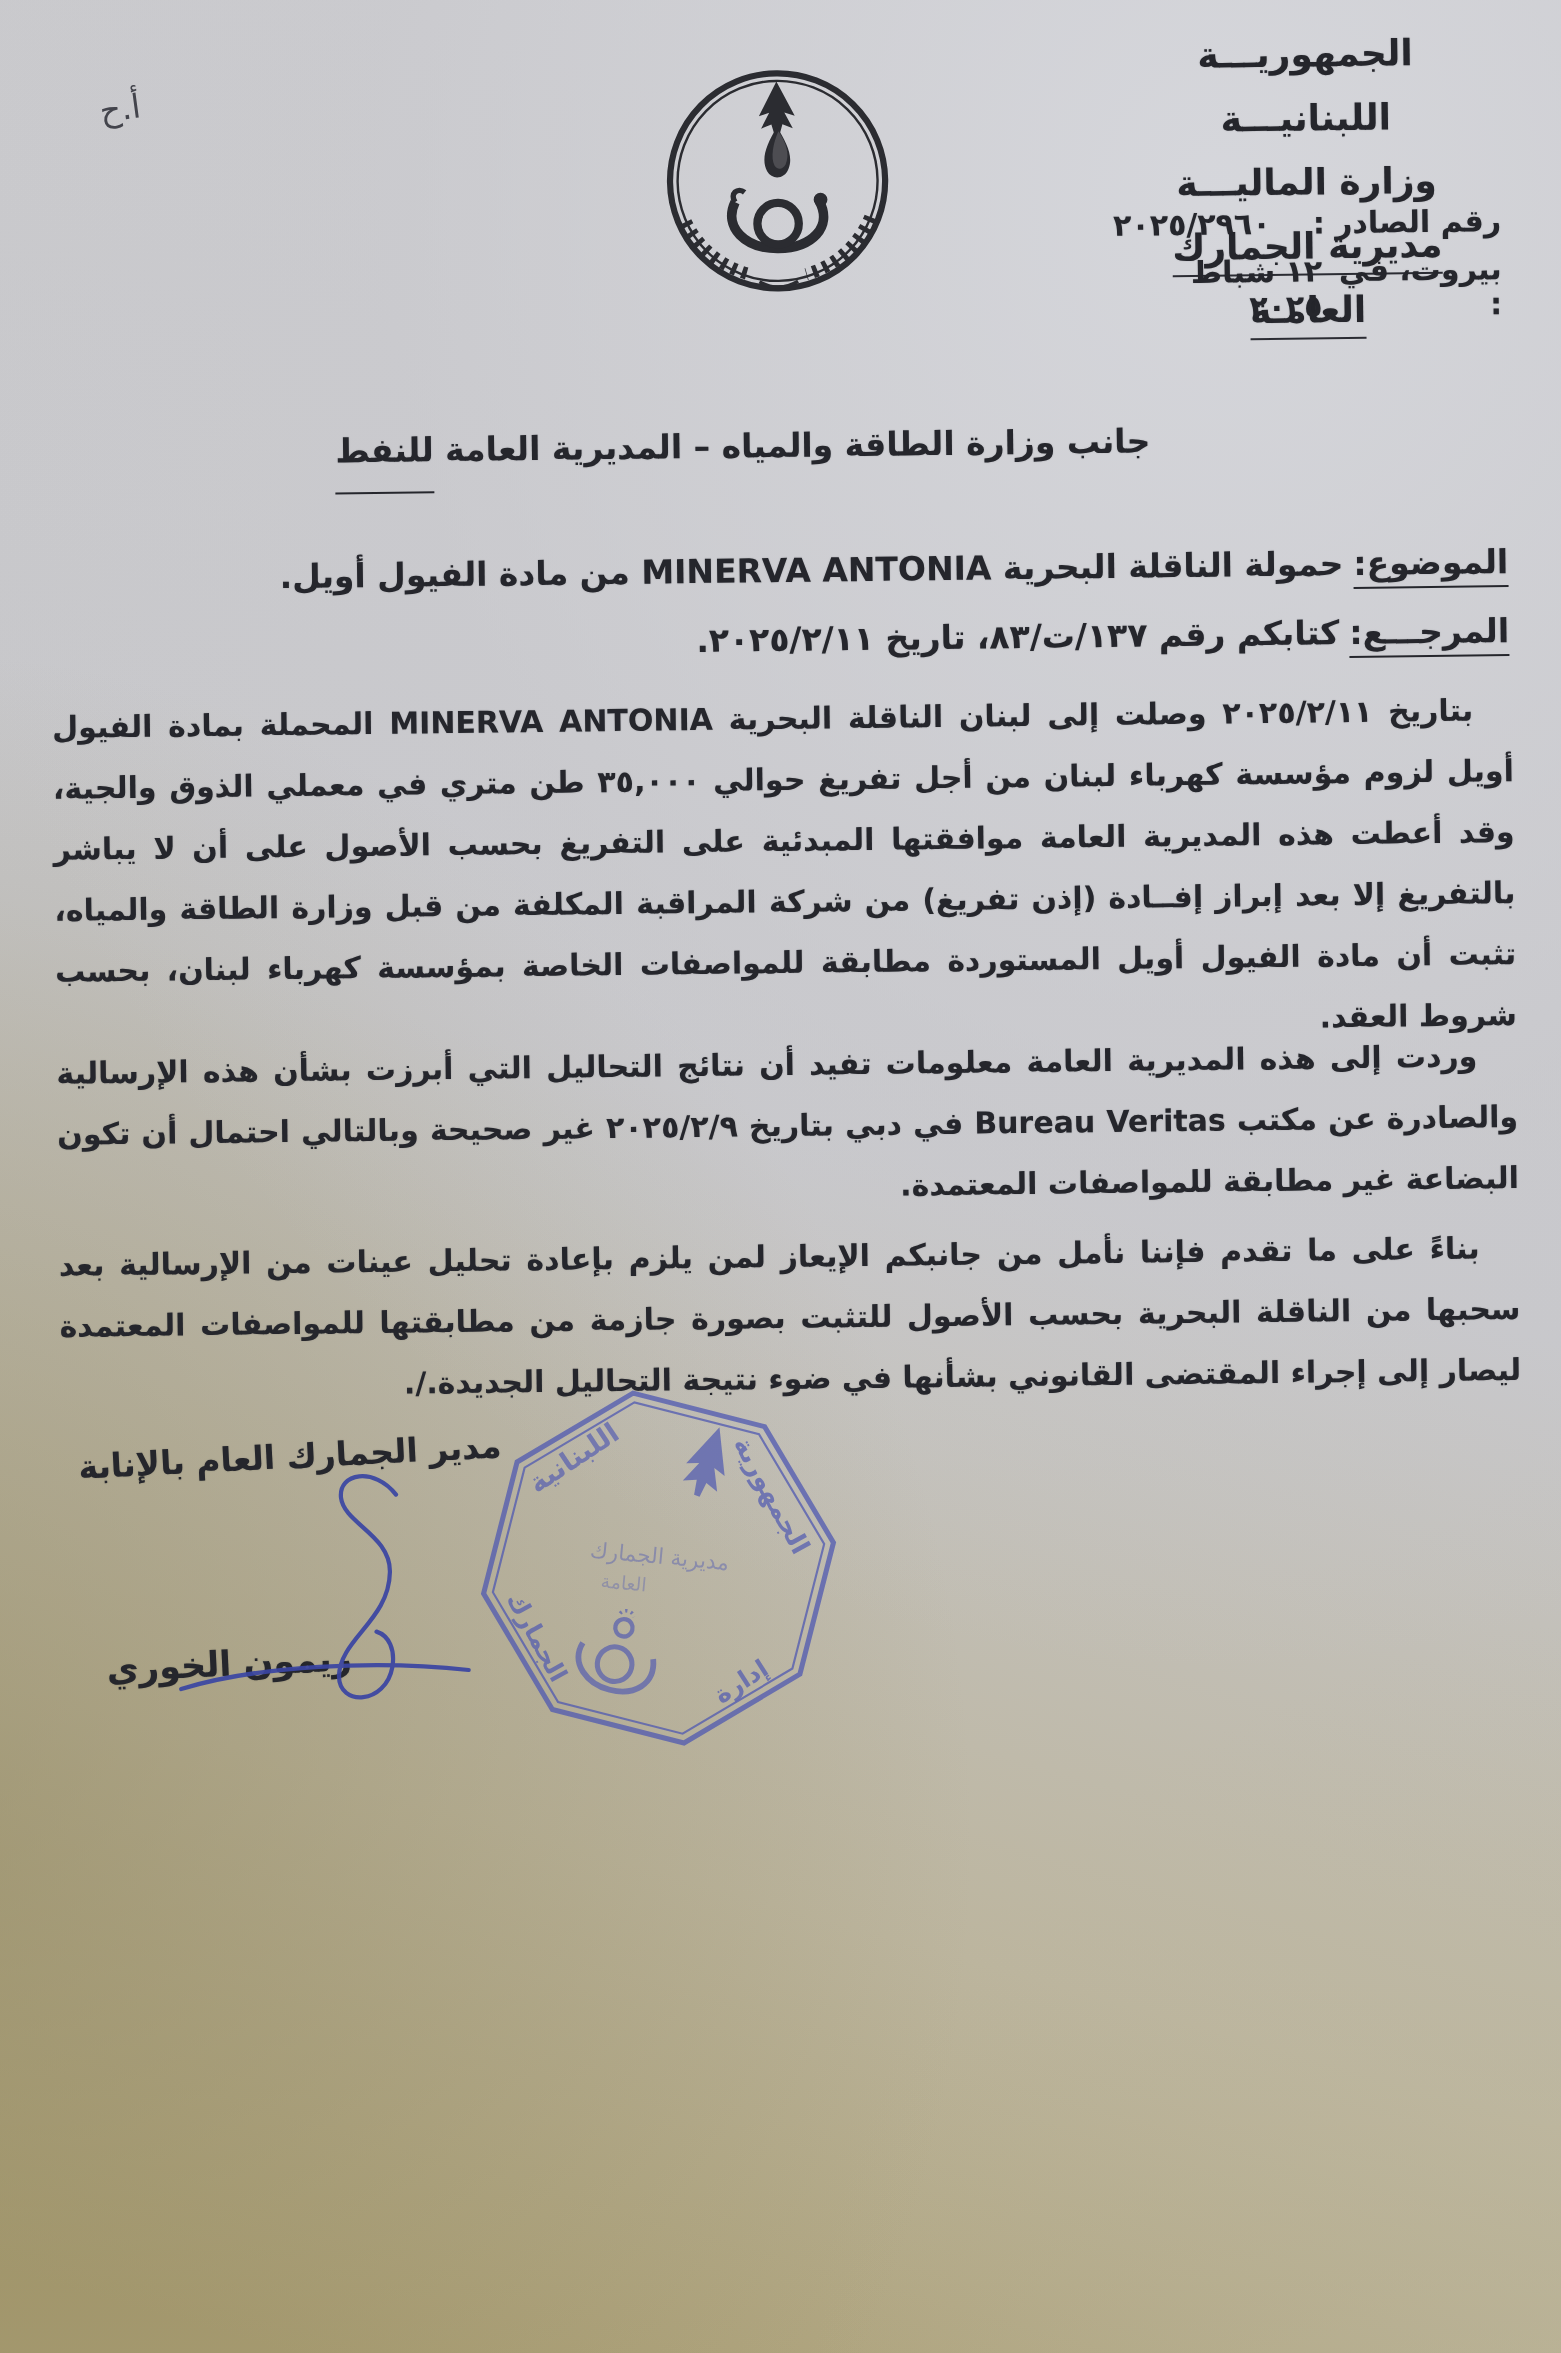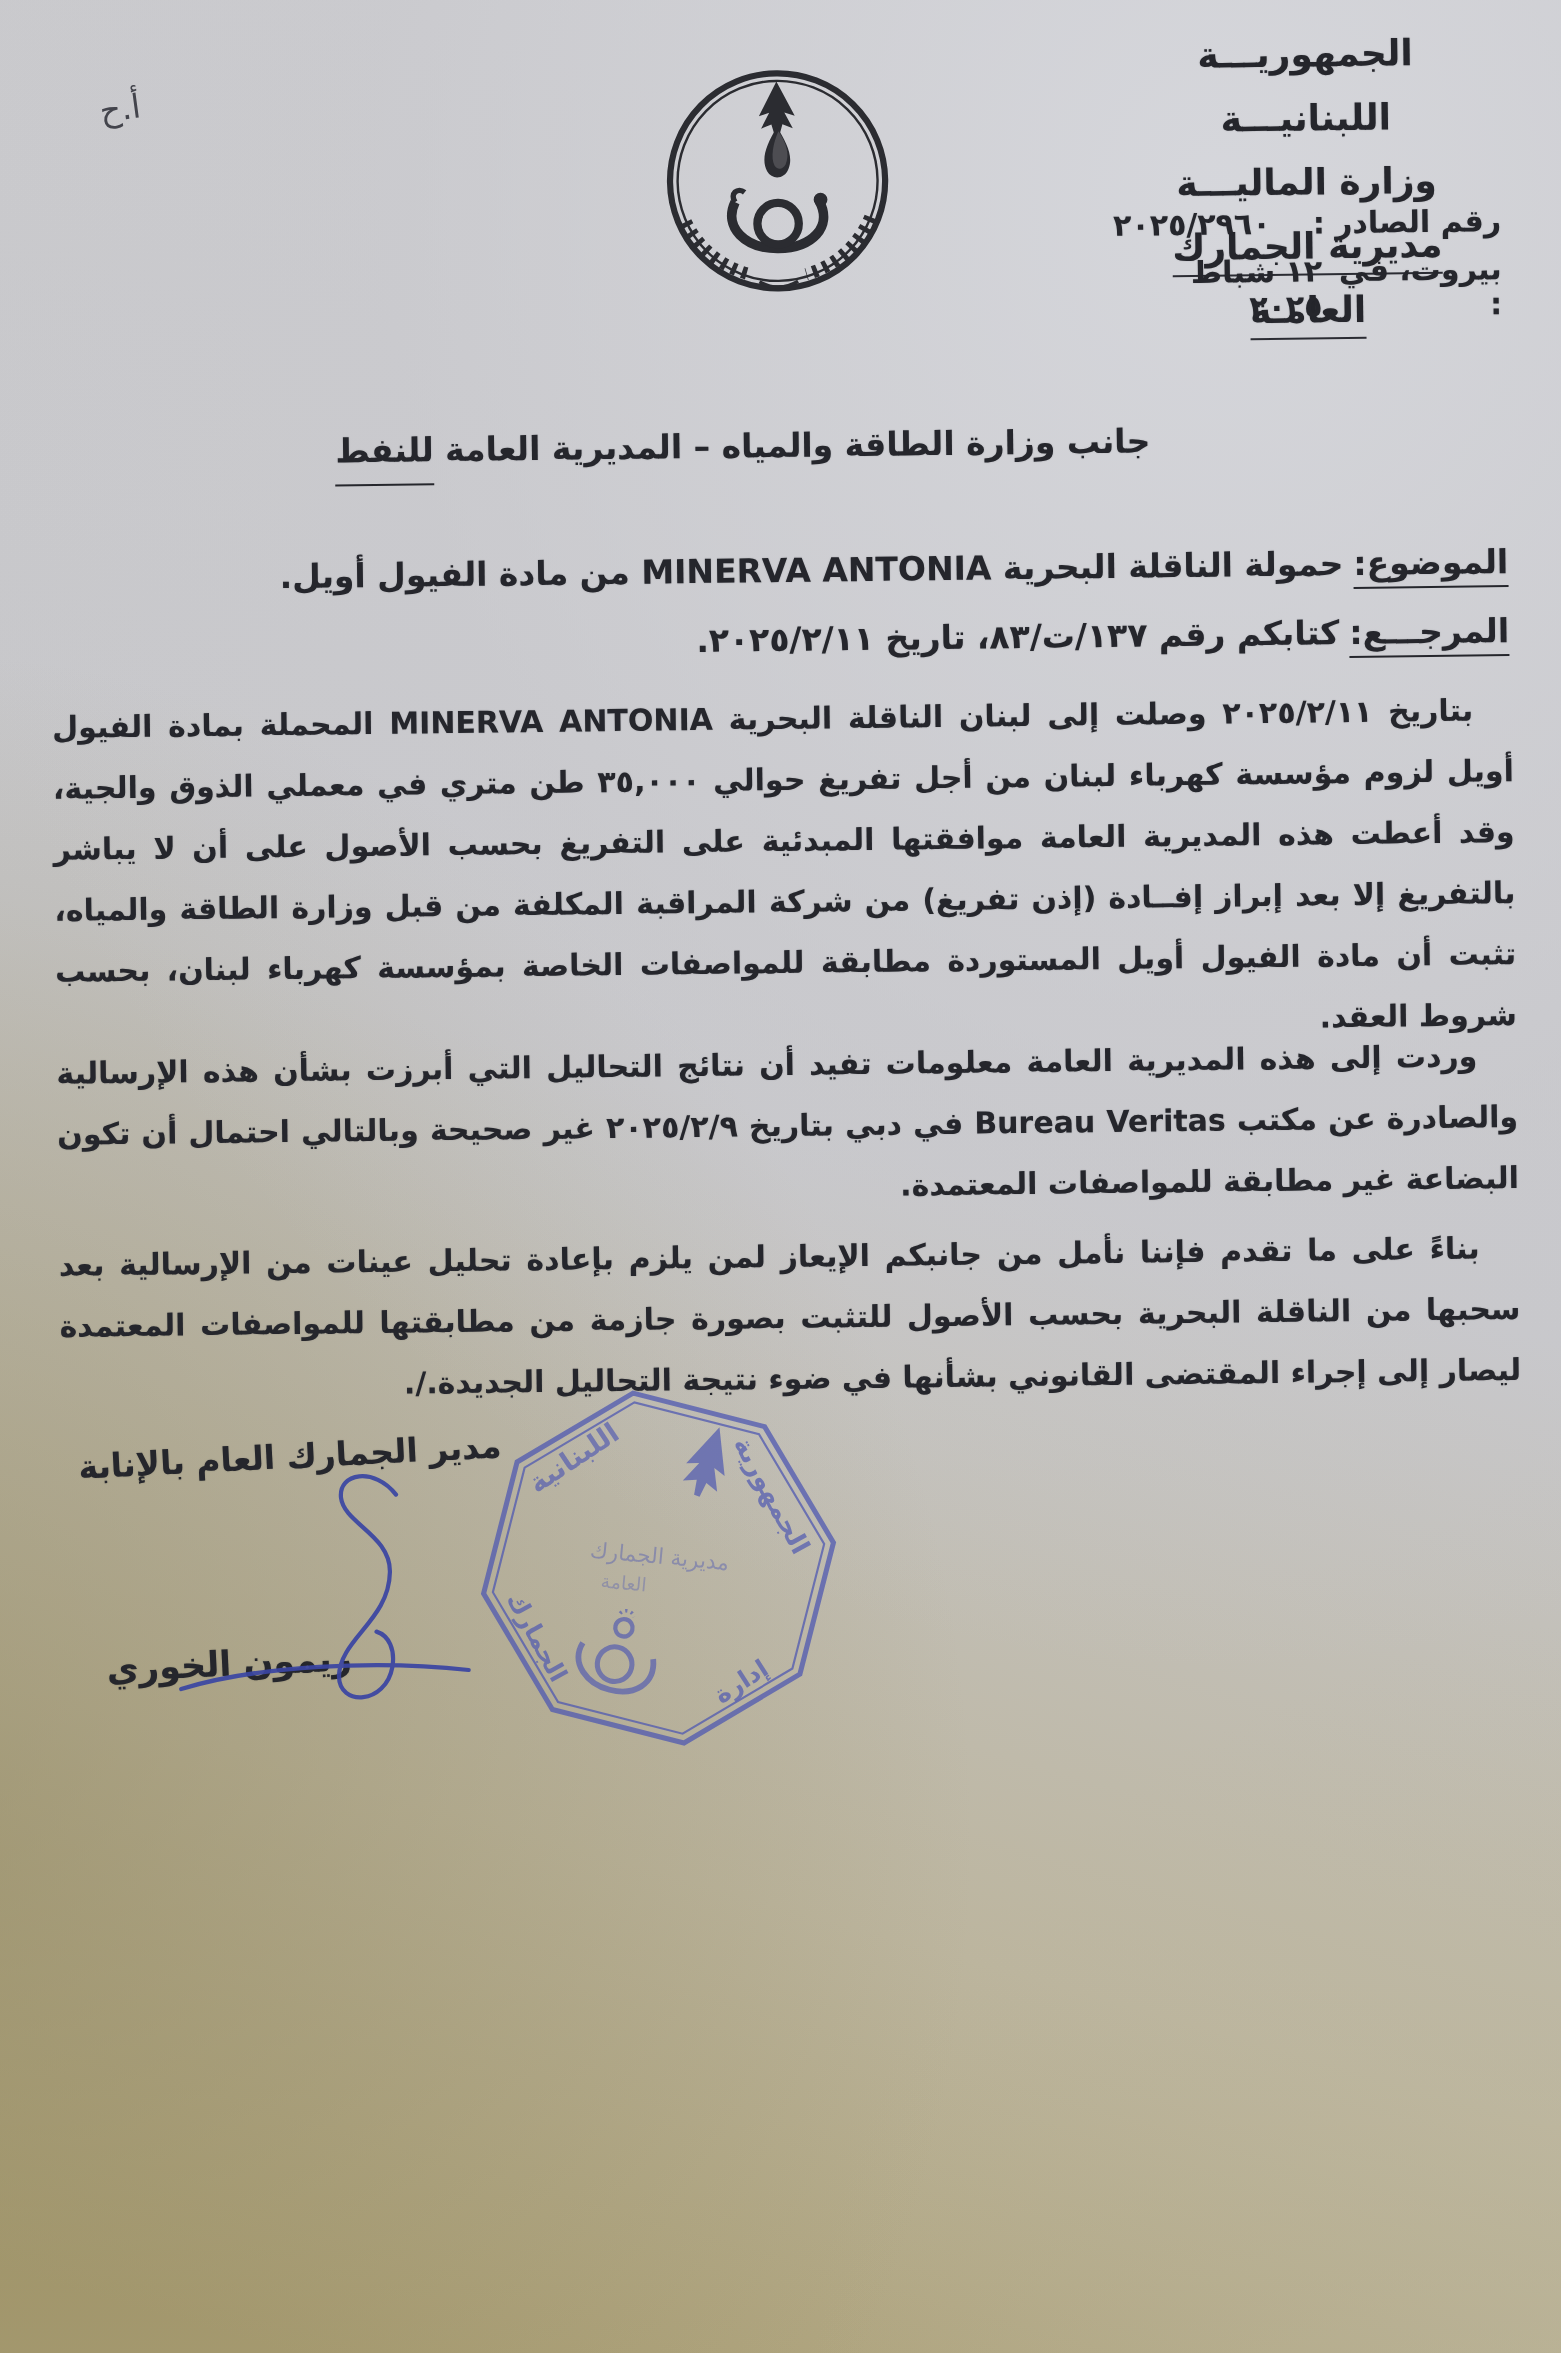--- a/index.html
+++ b/index.html
@@ -37,21 +37,21 @@
   }
   .org-block .u-line{border-bottom:2.9px solid #2b2c33;padding-bottom:7.2px;}
   .header-meta{
     position:absolute;top:211px;right:55px;width:388px;
     font-weight:700;font-size:30px;
   }
   .meta-row{display:flex;justify-content:space-between;align-items:baseline;margin-bottom:13px;}
   
   .addressee{position:absolute;top:425px;left:0;right:0;text-align:center;font-weight:700;font-size:33px;}
   .addressee .inner{position:relative;left:-35px;}
-  .addressee .u-word{border-bottom:2.9px solid #25262c;padding-bottom:14px;}
+  .addressee .u-word{border-bottom:2.9px solid #25262c;padding-bottom:22px;}
   
   .meta-line{position:absolute;right:52px;left:51px;font-weight:700;font-size:33px;}
   .subject-row{top:550px;}
   .reference-row{top:619px;}
   .meta-line .lbl{border-bottom:2.9px solid #25262c;padding-bottom:4.3px;margin-left:10px;}
   
   .para{
     position:absolute;right:49px;left:52px;
     font-weight:700;font-size:30px;line-height:61px;
     text-align:justify;text-indent:40px;margin:0;

